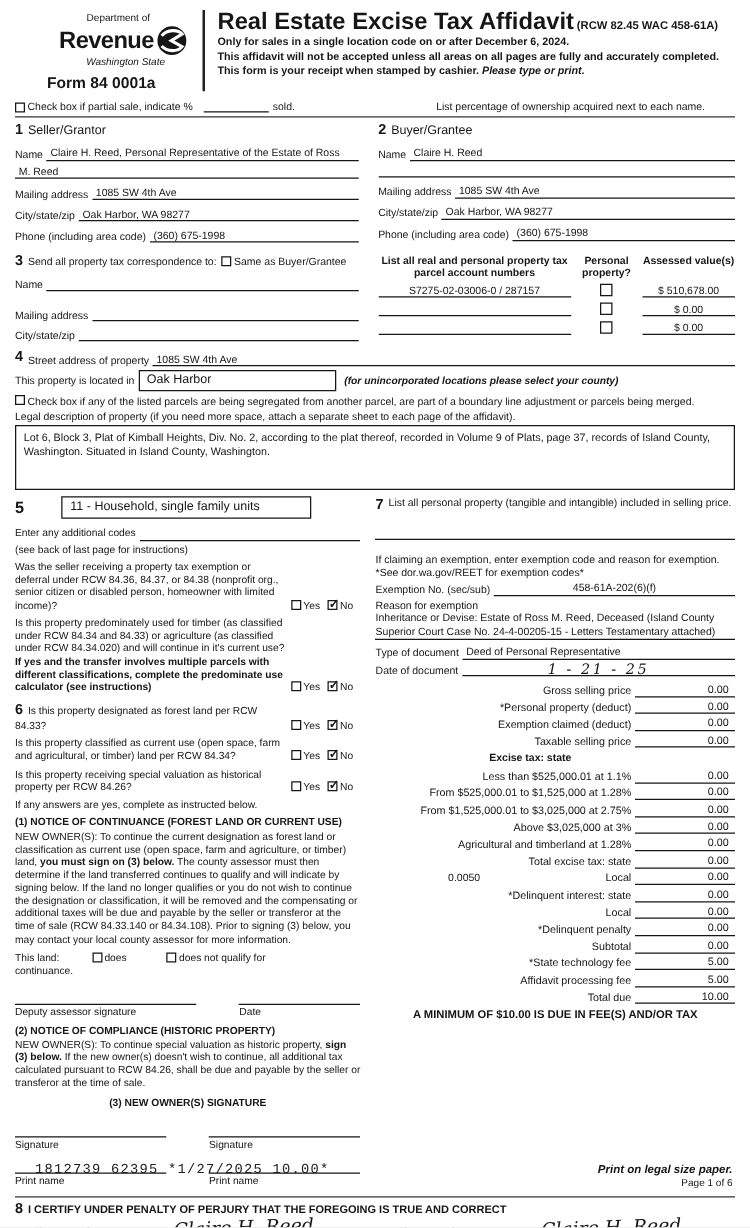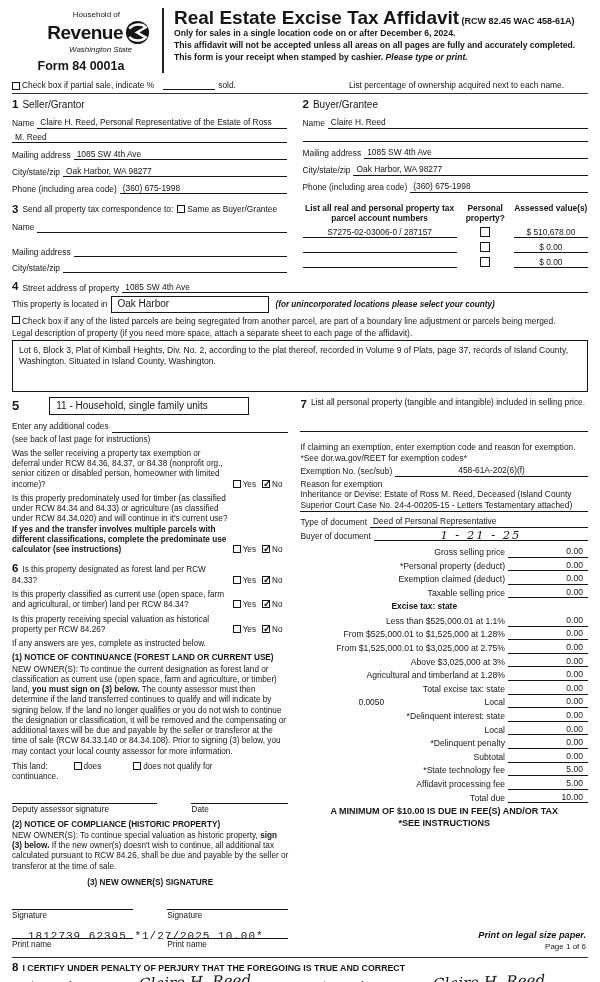--- a/index.html
+++ b/index.html
@@ -76,21 +76,21 @@
   .plsp{font-weight:bold;font-style:italic;font-size:9.2px;}
   .pageno{font-size:8px;margin-top:1px;}
 </style>
 </head>
 <body>
 
 <div class="page">
 
   <div class="hdr">
     <div class="logo">
-      <div class="dept">Household of</div>
+      <div class="dept">Department of</div>
       <div class="rev-row">
         <span class="rev">Revenue</span>
         <svg width="25" height="25" viewBox="0 0 26 26">
           <circle cx="13" cy="13" r="12" fill="#161616"></circle>
           <path d="M4.5 9 C9 3.5, 18 3.5, 21.5 7.5 L12.5 13 L21.5 18 C18 22.5, 9 22.5, 4.5 17.5" stroke="#fff" stroke-width="2.6" fill="none"></path>
         </svg>
       </div>
       <div class="wast">Washington State</div>
       <div class="formno">Form 84 0001a</div>
     </div>
@@ -342,21 +342,21 @@
           <span class="fval center">458-61A-202(6)(f)</span>
         </div>
       <div style="margin-top:2px;">Reason for exemption</div>
       <div style="border-bottom:1px solid #161616;padding-bottom:1px;">Inheritance or Devise: Estate of Ross M. Reed, Deceased (Island County Superior Court Case No. 24-4-00205-15 - Letters Testamentary attached)</div>
 
       <div class="frow" style="margin-top:4px;">
           <span class="flabel">Type of document</span>
           <span class="fval">Deed of Personal Representative</span>
         </div>
       <div class="frow" style="margin-top:2px;">
-          <span class="flabel">Buyer of document</span>
+          <span class="flabel">Date of document</span>
           <span class="fval center hand">1 - 21 - 25</span>
         </div>
 
       <div style="margin-top:3px;">
 
           <div class="mrow">
             <span class="mlabel">Gross selling price</span>
             <span class="mline">0.00</span>
           </div>
 
@@ -459,21 +459,20 @@
           </div>
 
           <div class="mrow">
             <span class="mprefix"></span>
             <span class="mlabel">Total due</span>
             <span class="mline">10.00</span>
           </div>
         </div>
 
       <div class="minline">A MINIMUM OF $10.00 IS DUE IN FEE(S) AND/OR TAX</div>
-      <div class="minline" style="margin-top:0;">*SEE INSTRUCTIONS</div>
     </div>
   </div>
 
   <div class="sec8">
     <div><span class="secnum">8</span><span class="cert">I CERTIFY UNDER PENALTY OF PERJURY THAT THE FOREGOING IS TRUE AND CORRECT</span></div>
     <div class="s8grid" style="padding-left:14px;">
       <div>
         <div class="frow" style="margin-top:2px;">
             <span class="flabel">Signature of grantor or agent</span>
             <span class="fval"><span class="script">Claire H. Reed</span></span>

